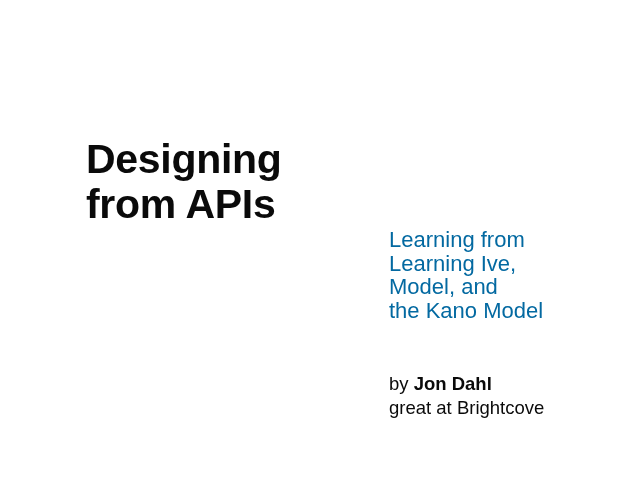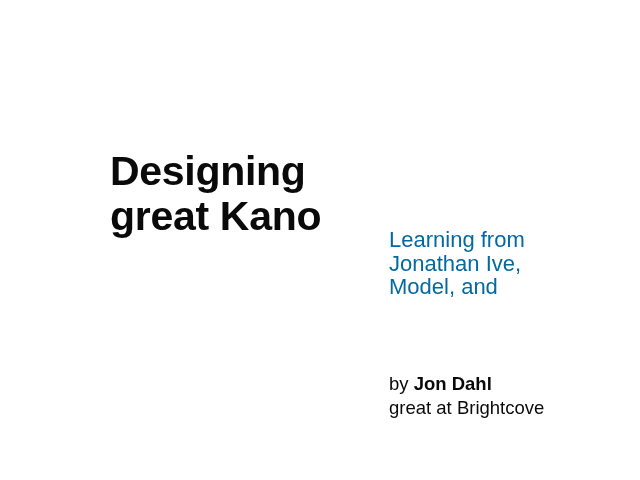--- a/index.html
+++ b/index.html
@@ -21,23 +21,22 @@
     position: relative;
     width: 640px;
     height: 480px;
     background: #ffffff;
   }
 
   
   .title-block {
     position: absolute;
     left: 86px;
-    top: 149px;
+    top: 137px;
     width: 300px;
-    margin-left: 24px;
   }
   .title-line {
     font-size: 41px;
     font-weight: bold;
     line-height: 45px;
     letter-spacing: -0.3px;
     color: #0a0a0a;
     white-space: nowrap;
   }
 
@@ -77,27 +76,28 @@
     font-weight: bold;
   }
 </style>
 </head>
 <body>
 
 <div class="slide">
 
   <div class="title-block">
     <div class="title-line">Designing</div>
-    <div class="title-line">great Kano</div>
+    <div class="title-line">from APIs</div>
   </div>
 
   <div class="subtitle-block">
     <div class="subtitle-line">Learning from</div>
-    <div class="subtitle-line">Jonathan Ive,</div>
+    <div class="subtitle-line">Learning Ive,</div>
     <div class="subtitle-line">Model, and</div>
+    <div class="subtitle-line">the Kano Model</div>
   </div>
 
   <div class="byline-block">
     <div class="byline-line"><span class="byline-prefix">by </span><span class="byline-name">Jon Dahl</span></div>
     <div class="byline-line">great at Brightcove</div>
   </div>
 
 </div>
 
 </body></html>

